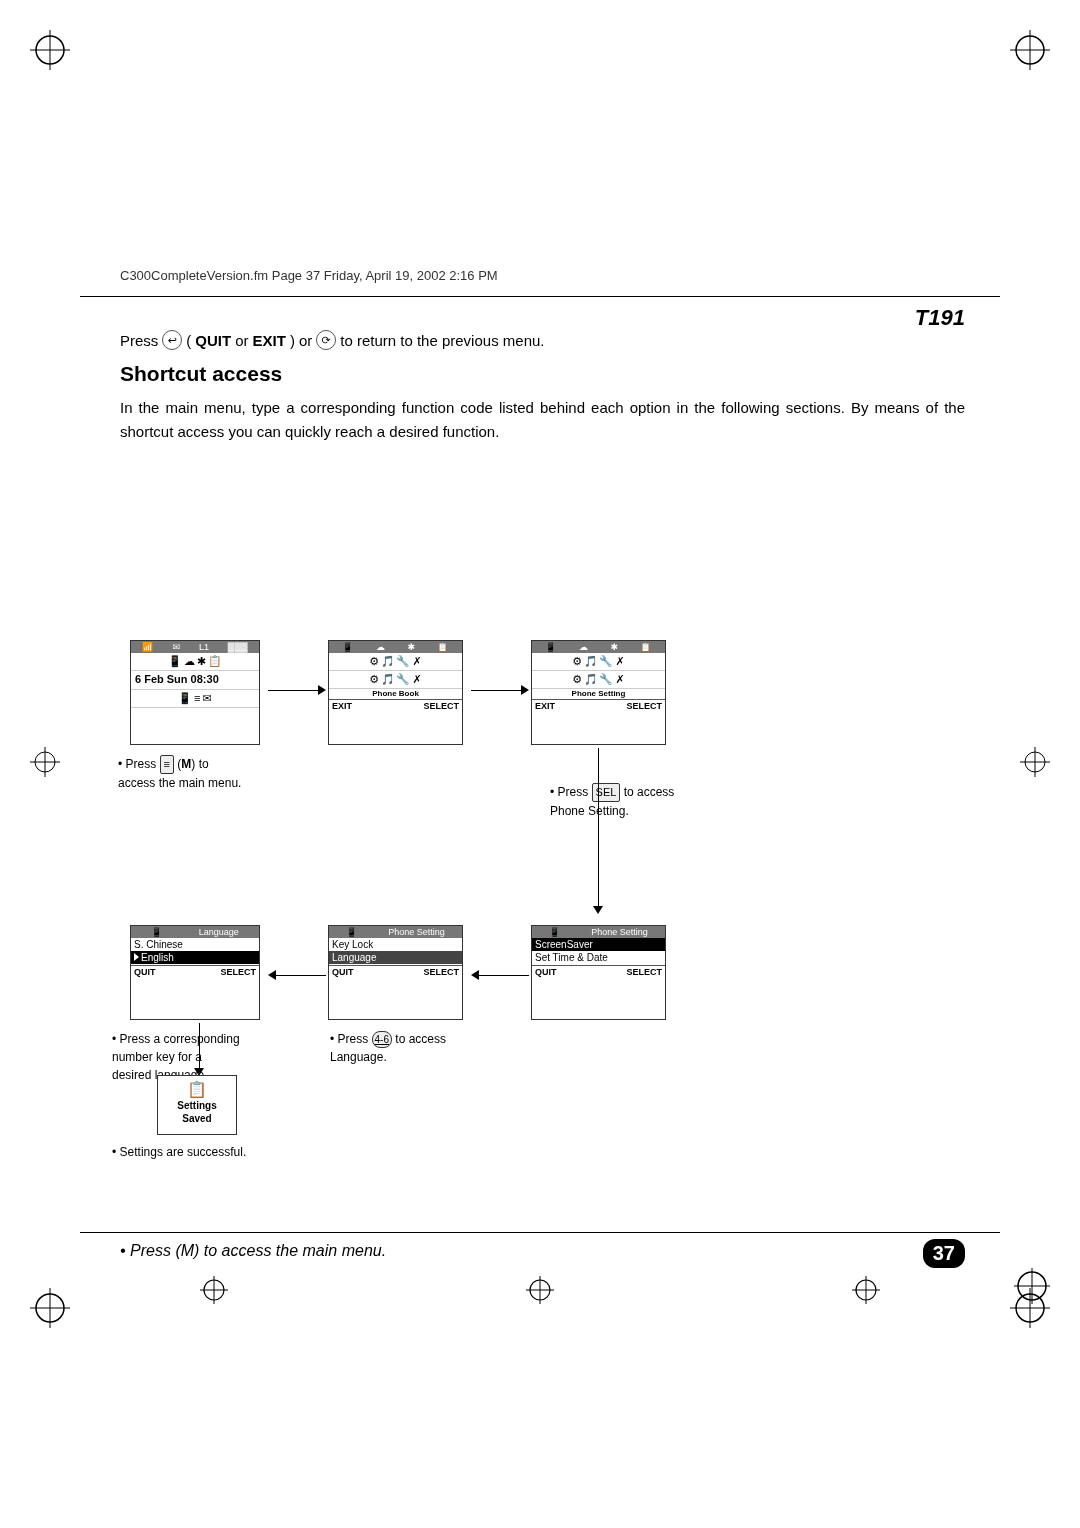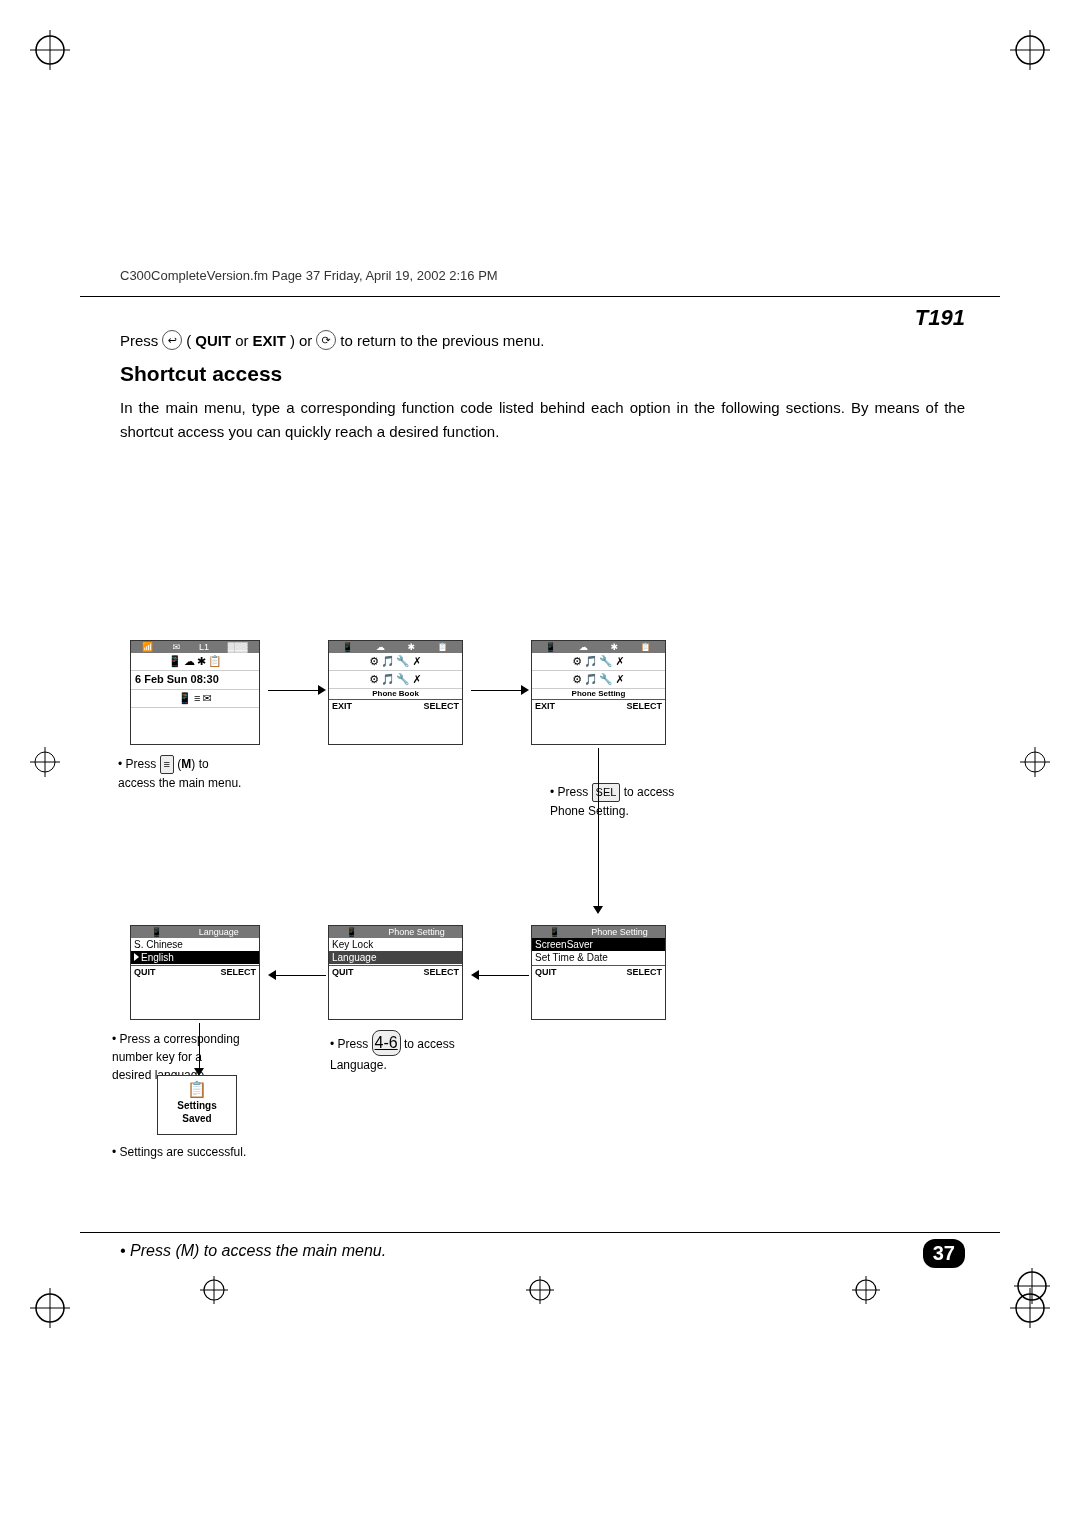--- a/index.html
+++ b/index.html
@@ -347,21 +347,21 @@
       </div>
     </div>
 
     <div style="position:absolute;left:52px;top:400px;font-size:12px;font-family:Arial,sans-serif;line-height:1.5;">
       <span>• Press a corresponding</span><br>
       <span>number key for a</span><br>
       <span>desired language.</span>
     </div>
 
     <div style="position:absolute;left:270px;top:400px;font-size:12px;font-family:Arial,sans-serif;line-height:1.5;">
-      <span>• Press </span><span style="display:inline-block;border:1px solid #333;background:#eee;padding:0 2px;font-size:16px;border-radius:8px;text-decoration:underline;">4-6</span><span> to access</span><br>
+      <span>• Press </span><span style="display:inline-block;border:1px solid #333;background:#eee;padding:0 2px;font-size:10px;border-radius:8px;text-decoration:underline;">4-6</span><span> to access</span><br>
       <span>Language.</span>
     </div>
 
     <div style="position:absolute;left:134px;top:393px;display:flex;flex-direction:column;align-items:center;">
       <div class="vert-line" style="height:45px;"></div>
       <div class="arr-head-down"></div>
     </div>
 
     <div class="pscreen" style="left:97px;top:445px;width:80px;height:60px;text-align:center;">
       <div style="font-size:16px;margin-top:4px;">📋</div>

